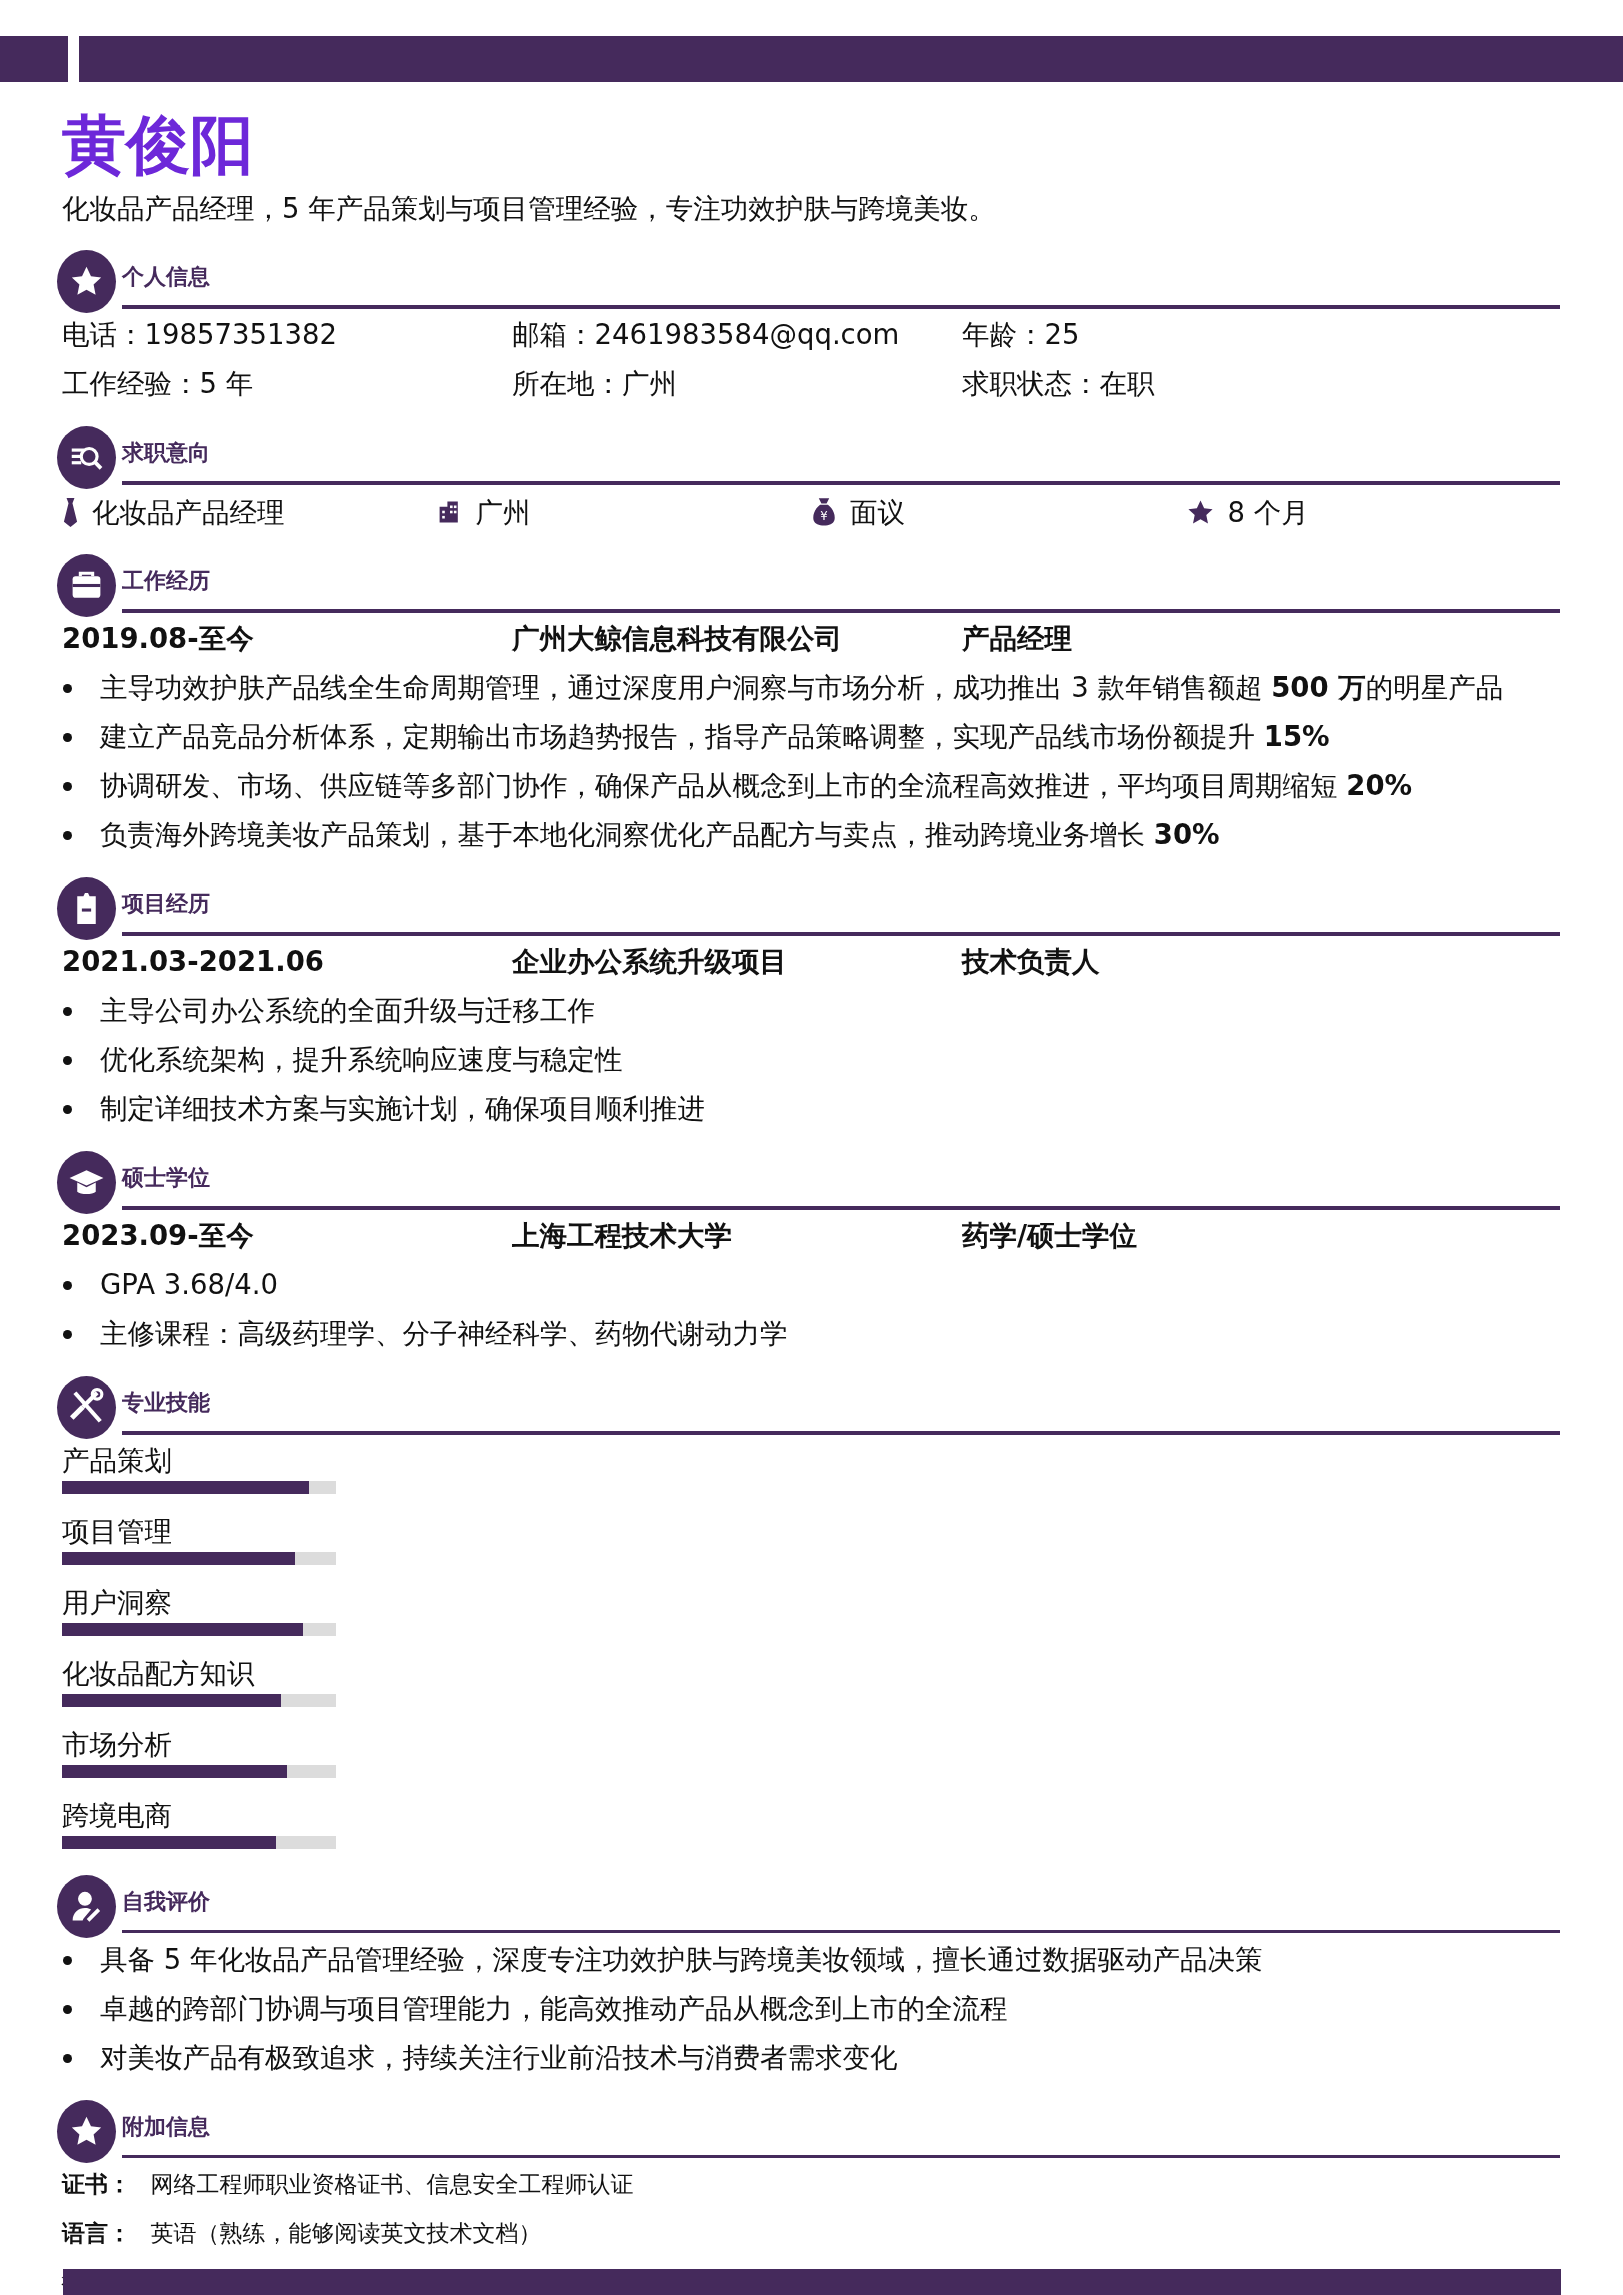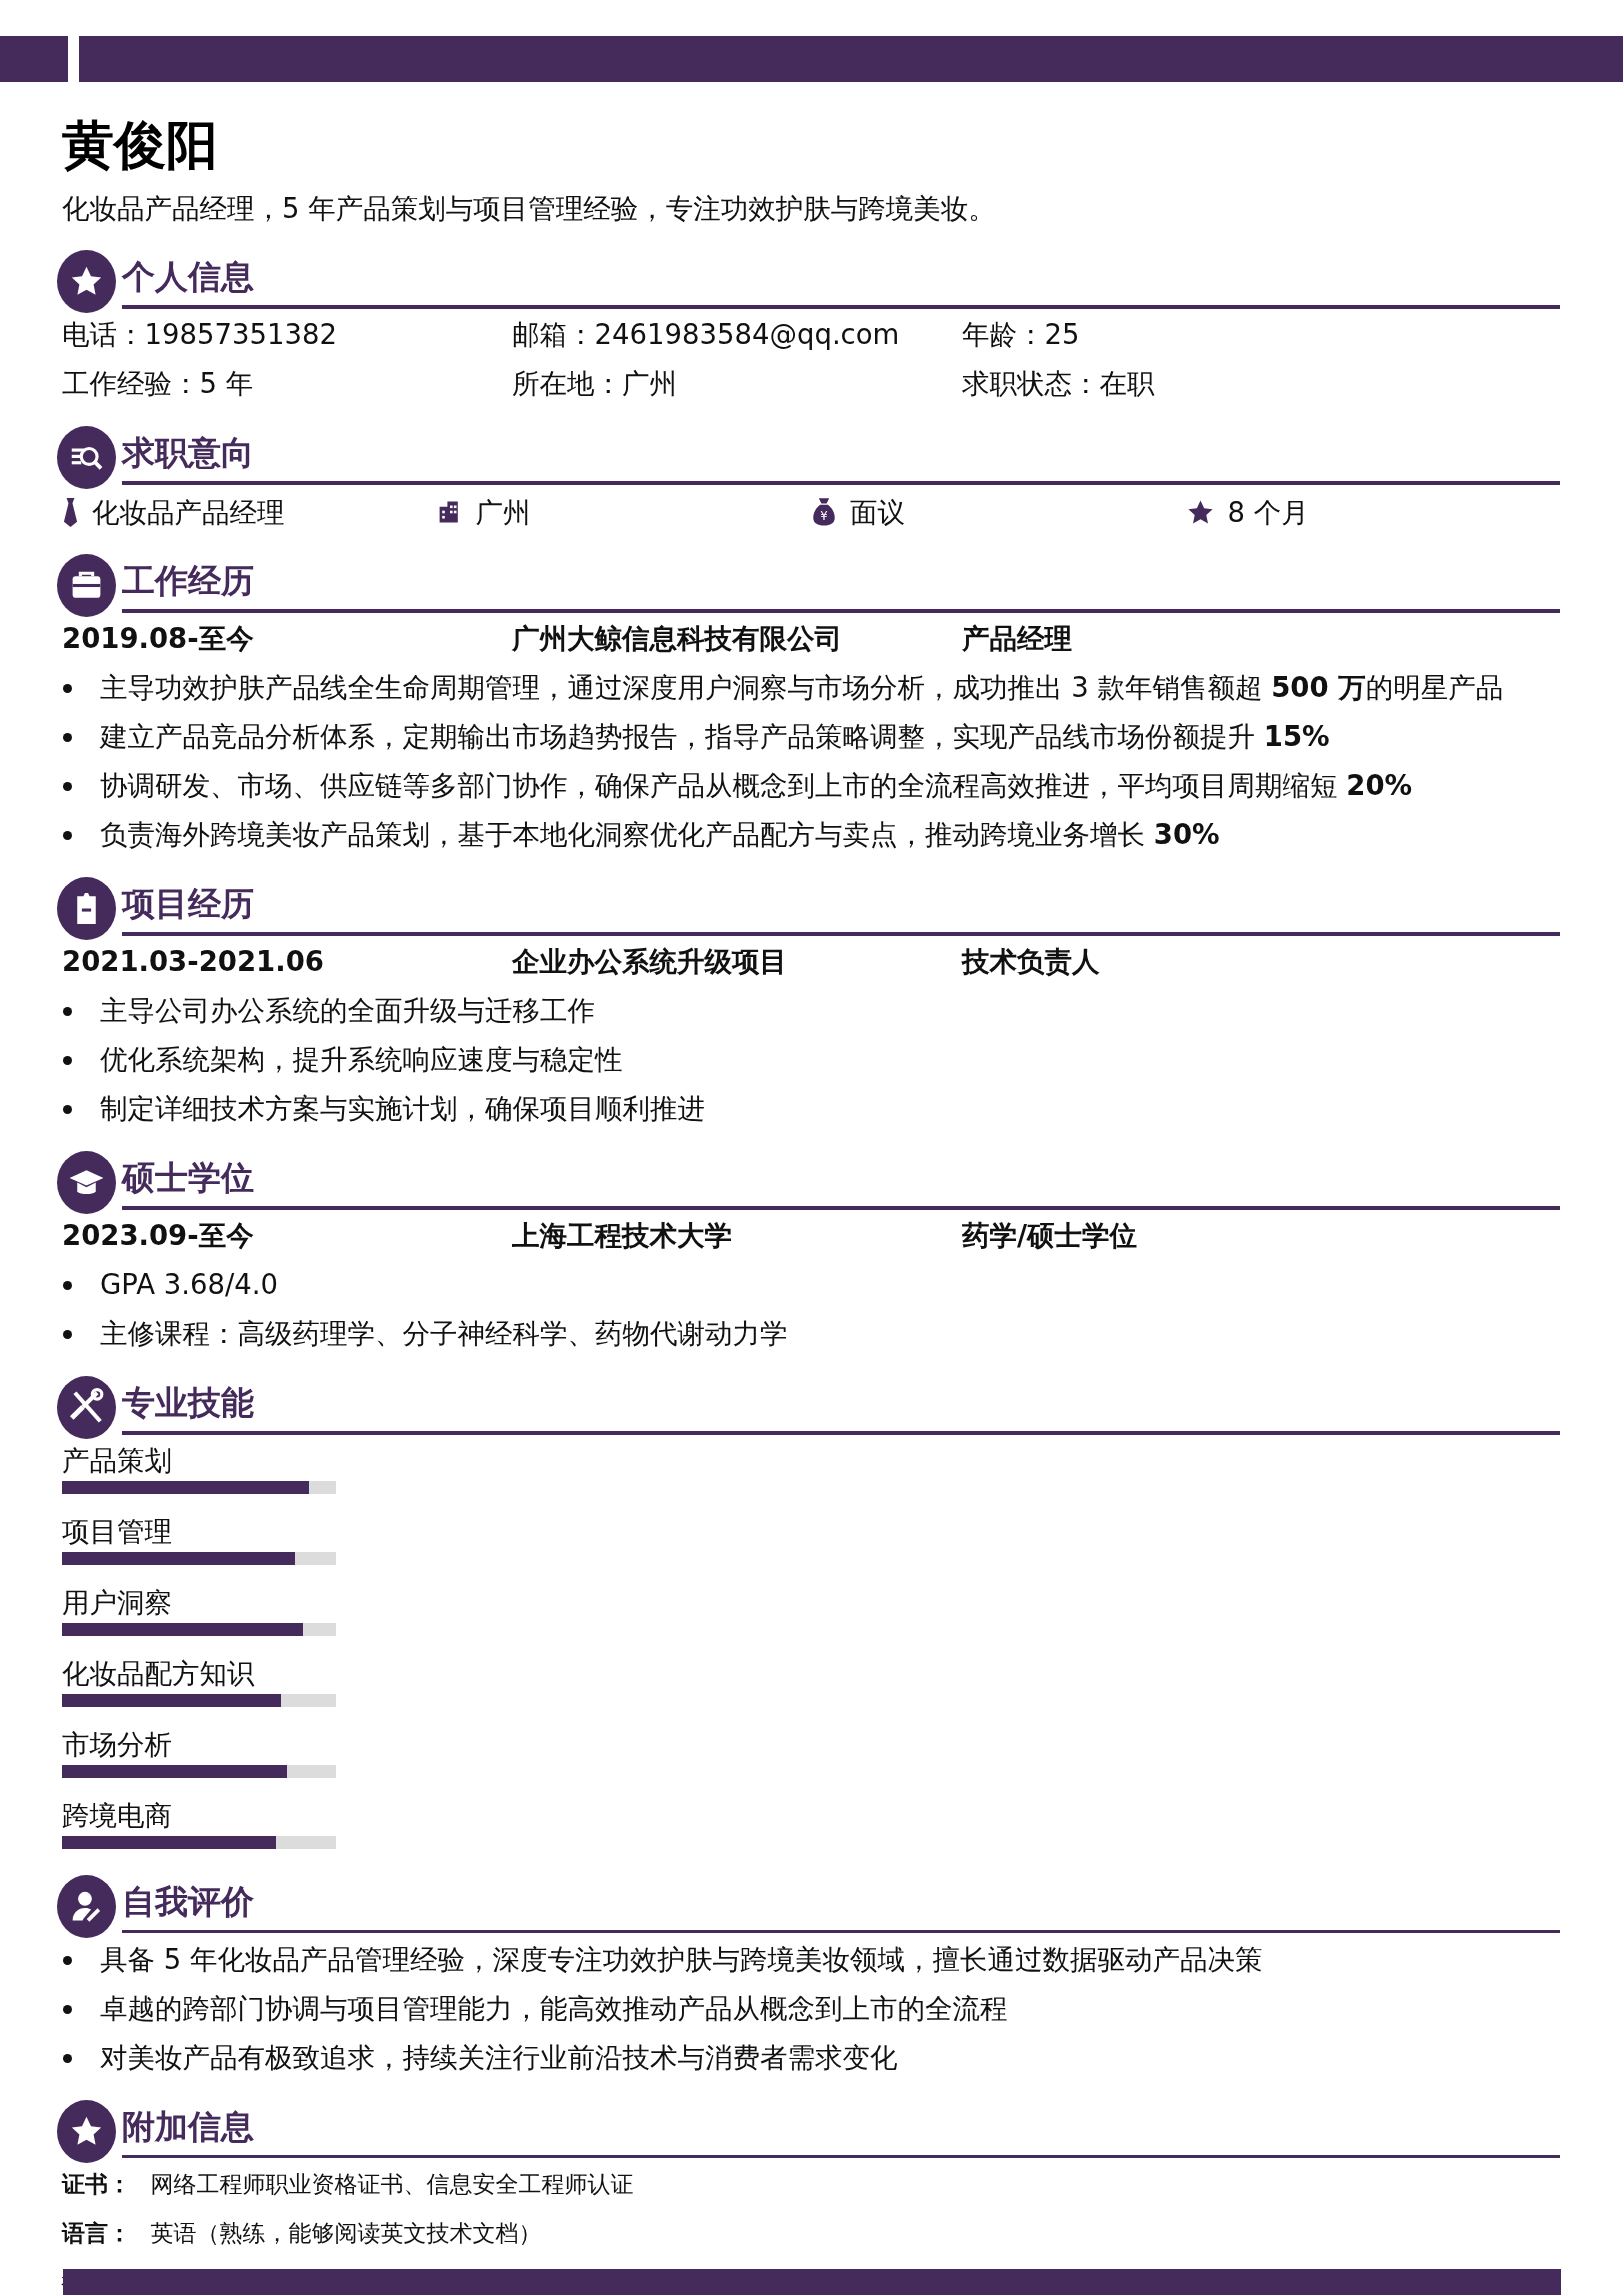--- a/index.html
+++ b/index.html
@@ -1,26 +1,26 @@
 <!DOCTYPE html>
 <html style="font-size:10.5px"><head>
 <meta charset="utf-8">
 <style>
   html,body{margin:0;padding:0;background:#fff;}
   body{width:1623px;height:2295px;position:relative;overflow:hidden;font-family:"DejaVu Sans","Liberation Sans",sans-serif;color:#111;}
   .topbar-left{position:absolute;left:0;top:36px;width:68px;height:46px;background:#452a5c;}
   .topbar-main{position:absolute;left:79px;top:36px;width:1545px;height:46px;background:#452a5c;}
   .bottombar{position:absolute;left:63px;top:2269px;width:1498px;height:26px;background:#452a5c;}
   .page{position:absolute;left:62px;top:98px;width:1498px;}
-  .name{font-size:52px;font-weight:bold;color:#000000;height:79px;line-height:79px;margin-top:7.9px;}
+  .name{font-size:64px;font-weight:bold;color:#6d28d9;height:79px;line-height:79px;margin-top:7.9px;}
   .summary{font-size:27.5px;line-height:46px;height:46px;}
   .section{position:relative;}
   .sec-head{position:relative;height:65px;}
   .sec-icon{position:absolute;left:-5.2px;top:5.2px;width:59px;height:63px;border-radius:50%;background:#452a5c;display:flex;align-items:center;justify-content:center;}
-  .sec-title{position:absolute;left:60px;top:9.2px;font-size:33px;font-weight:bold;color:#452a5c;line-height:46px;text-align:center;}
+  .sec-title{position:absolute;left:60px;top:9.2px;font-size:22px;font-weight:bold;color:#452a5c;line-height:46px;text-align:center;}
   .sec-line{position:absolute;left:60px;right:0;top:60px;height:3.9px;background:#452a5c;}
   .row{display:flex;font-size:27.5px;line-height:49px;height:49px;}
   .col{width:450px;}
   .bold{font-weight:bold;}
   .bullets{margin:0;padding:0;list-style:none;}
   .bullets li{position:relative;padding-left:38px;font-size:27.5px;line-height:49px;height:49px;white-space:nowrap;}
   .bullets li::before{content:"";position:absolute;left:1.3px;top:21px;width:9.2px;height:9.2px;border-radius:50%;background:#111;}
   .intent{display:flex;font-size:27.5px;line-height:52px;height:52px;}
   .intent .it{display:flex;align-items:center;width:421px;}
   .intent .it svg{margin-right:13px;}

